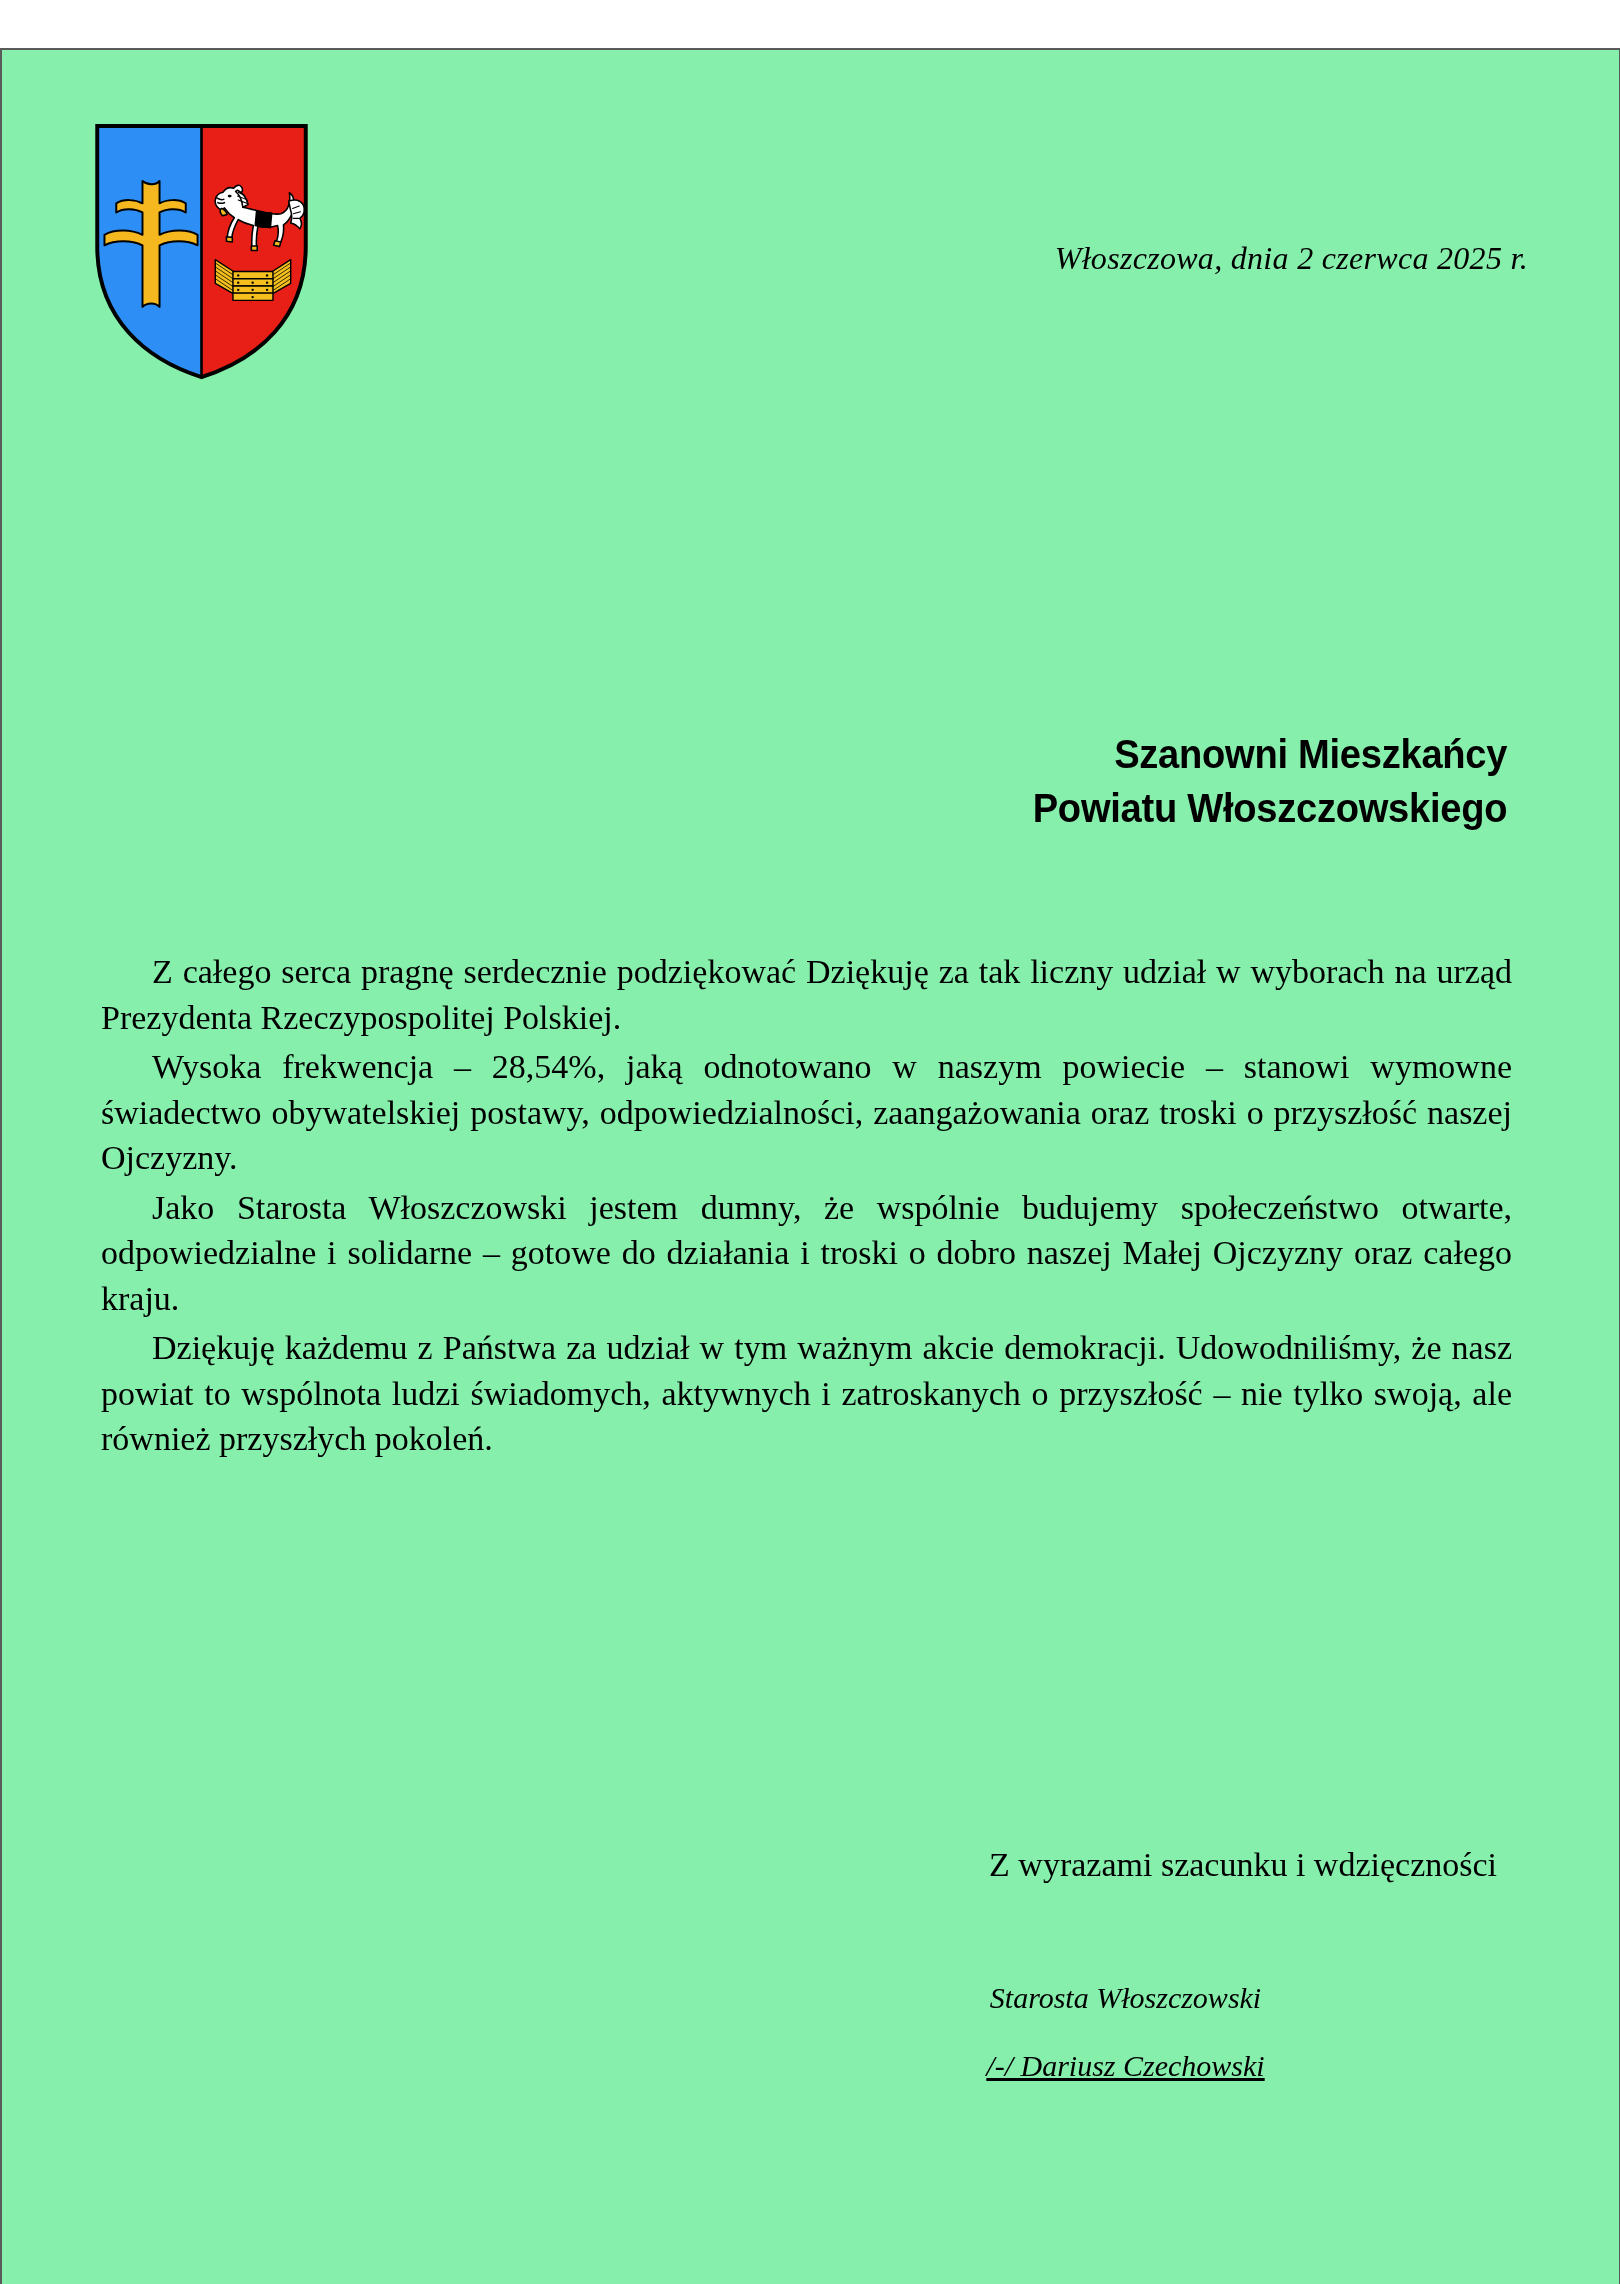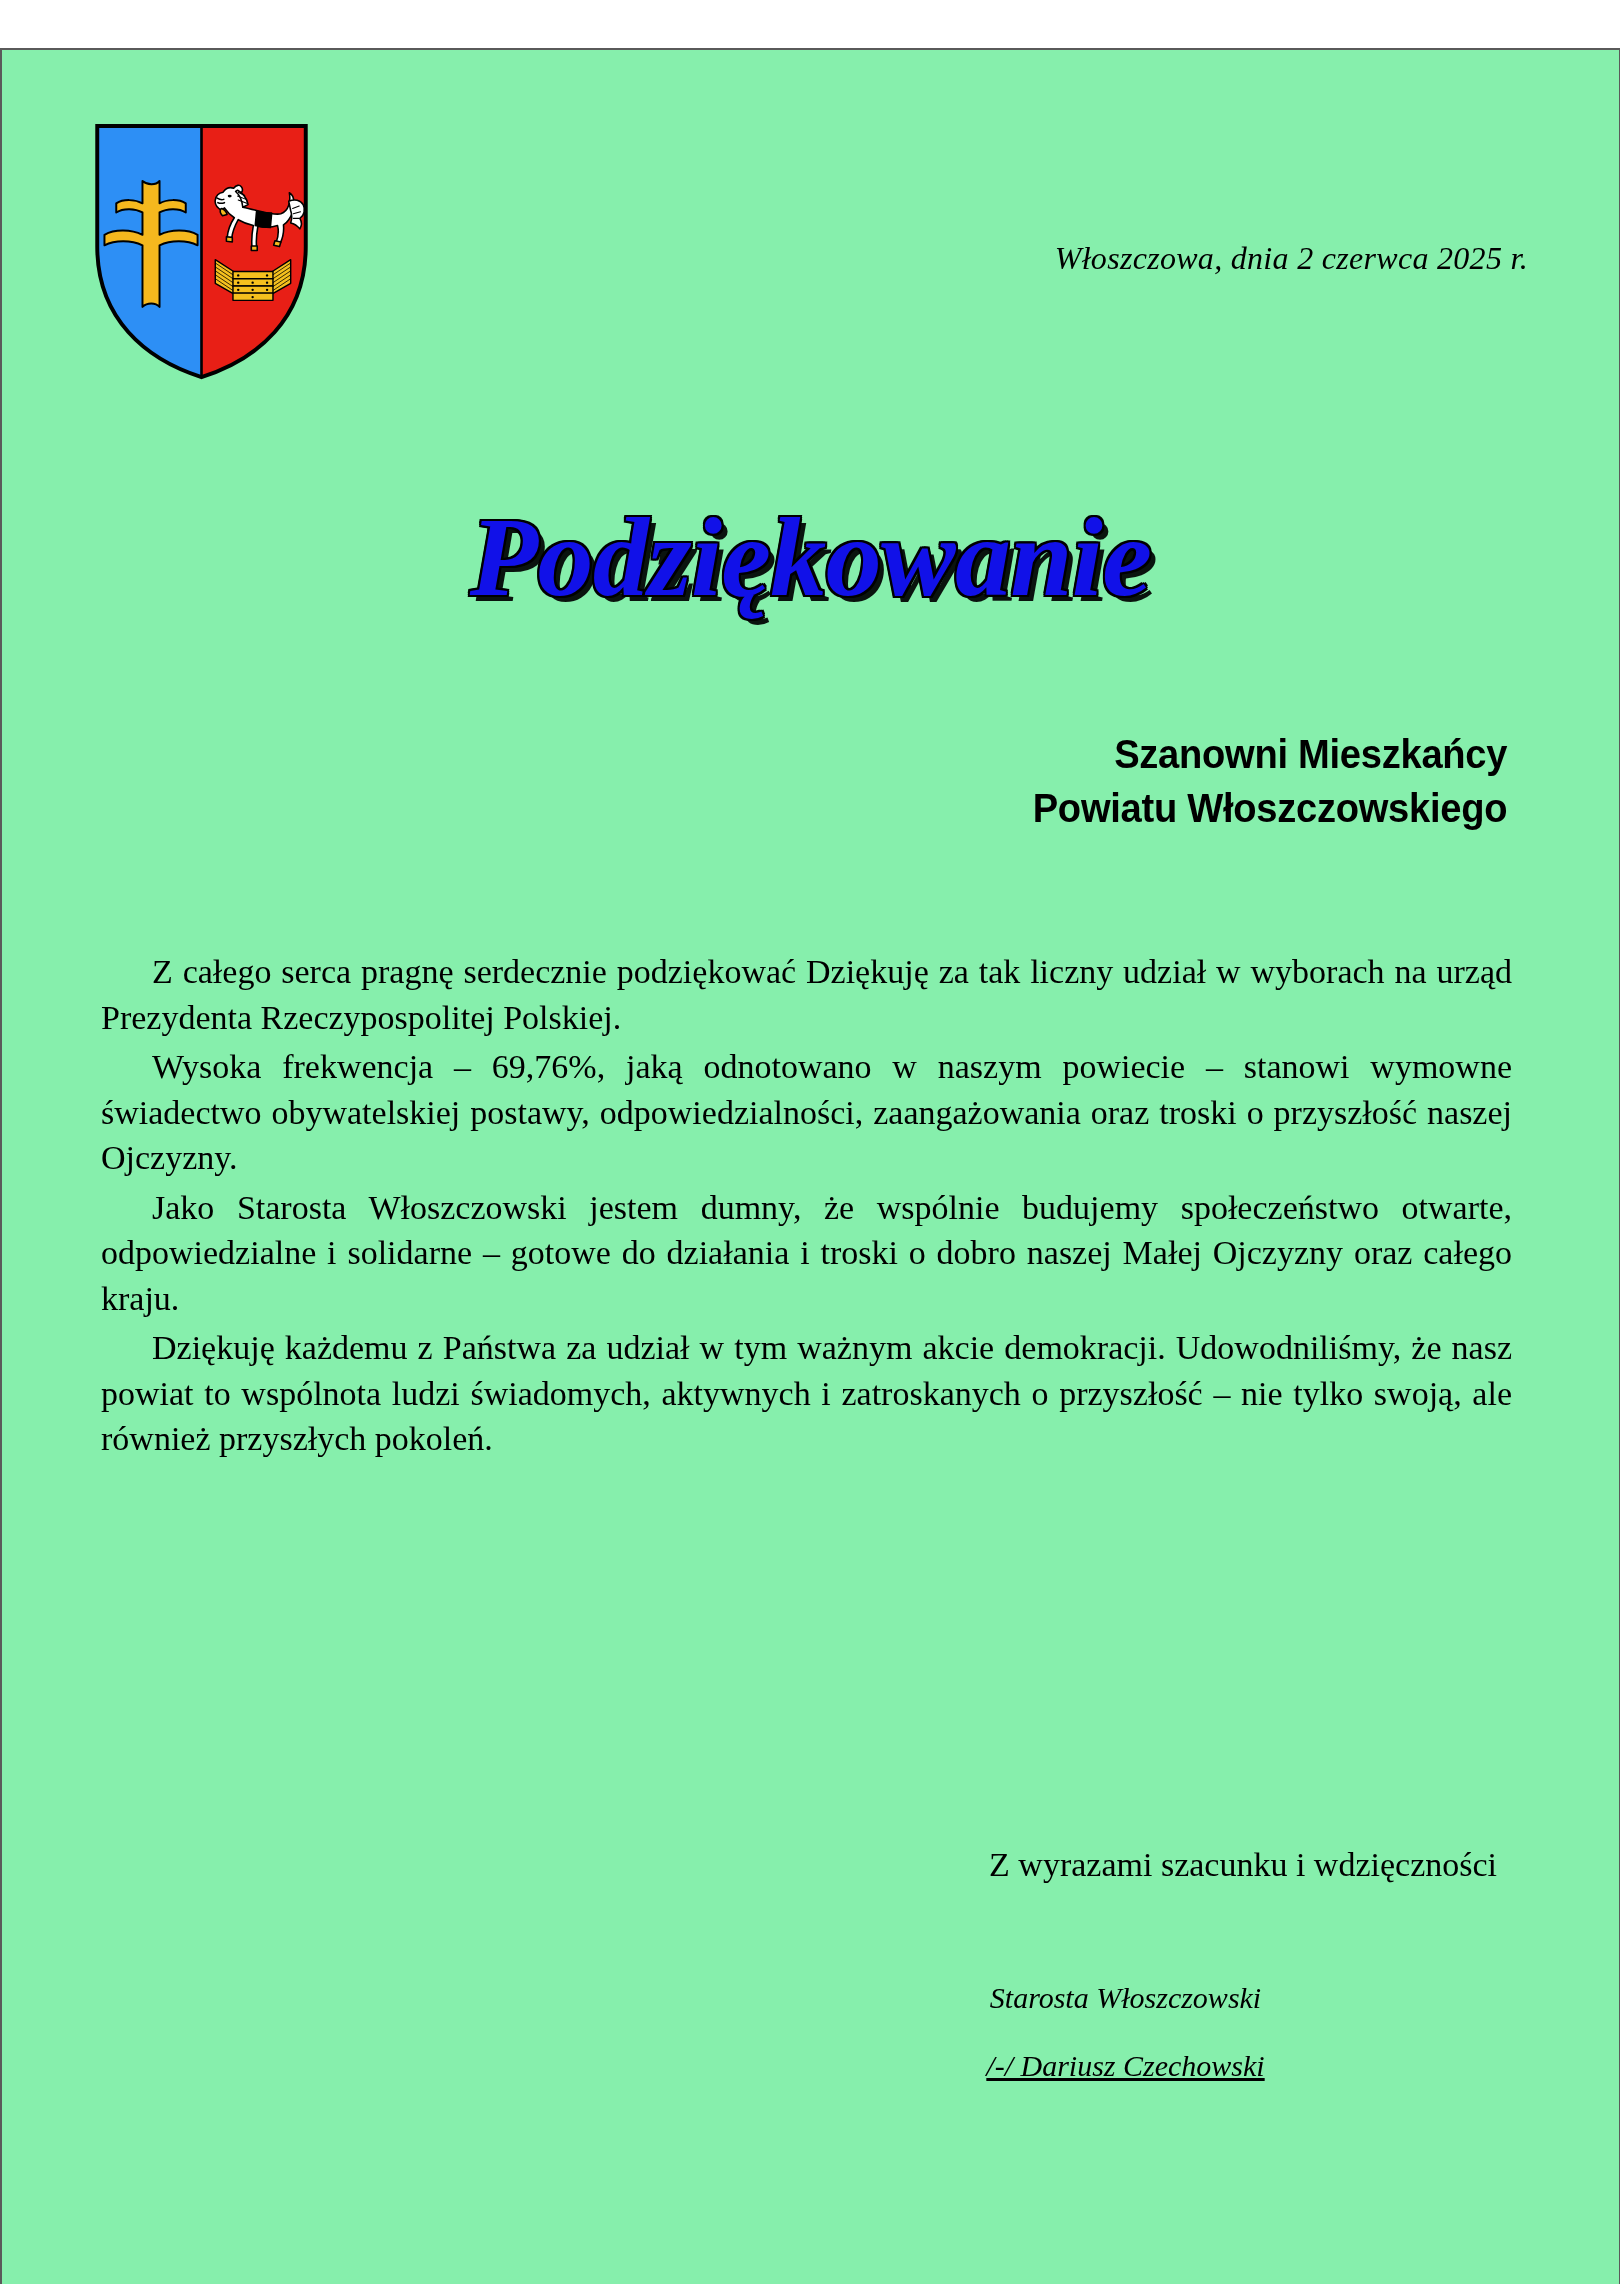--- a/index.html
+++ b/index.html
@@ -248,30 +248,29 @@
         </g>
       </g>
 
       <path d="M6 6 H324 V190 C324 300 250 362 165 389 C80 362 6 300 6 190 Z" fill="none" stroke="#000" stroke-width="6"></path>
       <line x1="165" y1="6" x2="165" y2="386" stroke="#000" stroke-width="4"></line>
     </svg>
   </div>
 
   <div class="date-line">Włoszczowa, dnia 2 czerwca 2025 r.</div>
 
-  <h1 class="title">Podziękowanie</h1>
 
   <div class="salutation">
     <span class="sal-line">Szanowni Mieszkańcy</span>
     <span class="sal-line">Powiatu Włoszczowskiego</span>
   </div>
 
   <div class="body-text">
     <p>Z całego serca pragnę serdecznie podziękować Dziękuję za tak liczny udział w wyborach na urząd Prezydenta Rzeczypospolitej Polskiej.</p>
-    <p>Wysoka frekwencja – 69,76%, jaką odnotowano w naszym powiecie – stanowi wymowne świadectwo obywatelskiej postawy, odpowiedzialności, zaangażowania oraz troski o przyszłość naszej Ojczyzny.</p>
+    <p>Wysoka frekwencja – 28,54%, jaką odnotowano w naszym powiecie – stanowi wymowne świadectwo obywatelskiej postawy, odpowiedzialności, zaangażowania oraz troski o przyszłość naszej Ojczyzny.</p>
     <p>Jako Starosta Włoszczowski jestem dumny, że wspólnie budujemy społeczeństwo otwarte, odpowiedzialne i solidarne – gotowe do działania i troski o dobro naszej Małej Ojczyzny oraz całego kraju.</p>
     <p>Dziękuję każdemu z Państwa za udział w tym ważnym akcie demokracji. Udowodniliśmy, że nasz powiat to wspólnota ludzi świadomych, aktywnych i zatroskanych o przyszłość – nie tylko swoją, ale również przyszłych pokoleń.</p>
   </div>
 
   <div class="closing">Z wyrazami szacunku i wdzięczności</div>
 
   <div class="signature">
     <span class="sig-role">Starosta Włoszczowski</span>
     <span class="sig-name">/-/ Dariusz Czechowski</span>
   </div>

